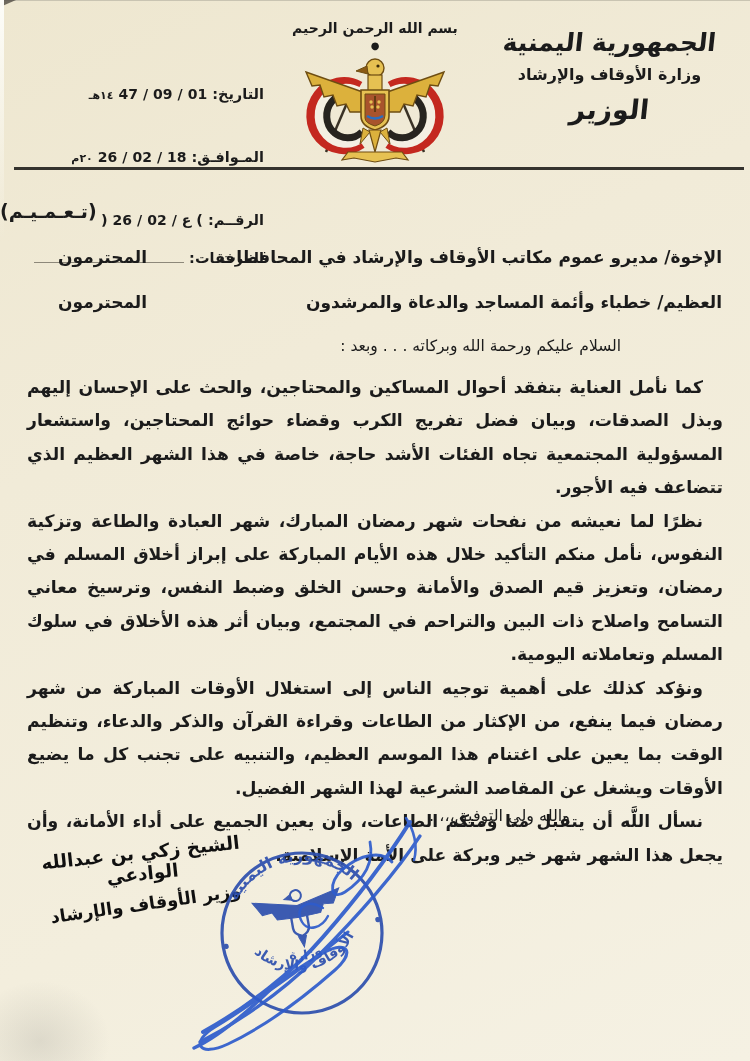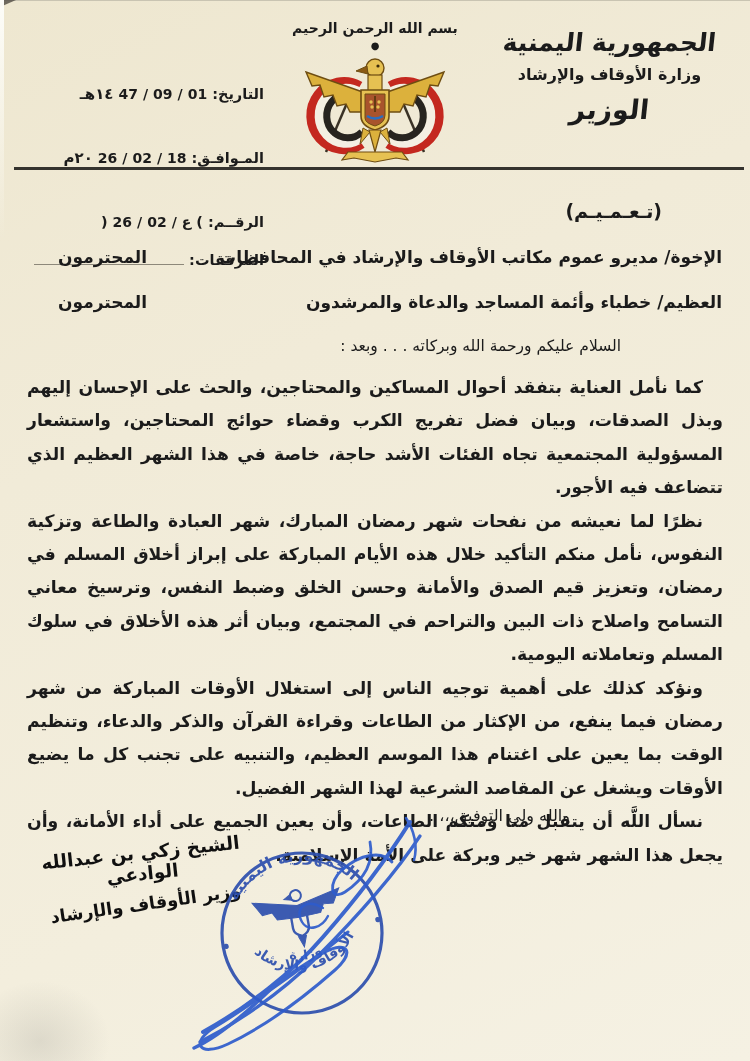--- a/index.html
+++ b/index.html
@@ -12,37 +12,37 @@
   .corner-tl{position:absolute;top:0;left:0;width:0;height:0;border-top:7px solid #57524a;border-right:16px solid transparent;opacity:.85;}
   .edge-left{position:absolute;top:0;left:0;width:4px;height:240px;background:linear-gradient(#fdfdf9,rgba(253,253,249,0));}
   .smudge-bl{position:absolute;left:-30px;bottom:-40px;width:140px;height:120px;background:radial-gradient(closest-side,rgba(120,120,115,.18),rgba(120,120,115,0));}
   .edge-top{position:absolute;top:0;left:0;right:0;height:1px;background:#c9c4b2;}
 
   
   .fields{position:absolute;top:46px;left:26px;width:238px;font-size:14.5px;font-weight:700;}
   .frow{display:flex;align-items:baseline;gap:5px;margin-bottom:7px;justify-content:flex-start;}
   .flabel{white-space:nowrap;margin-top:15px;}
   .fpart{font-weight:700;font-size:14px;direction:ltr;unicode-bidi:isolate;margin-top:40px;}
-  .fsuffix{font-size:15px;}
+  .fsuffix{font-size:11px;}
   .paren{font-weight:700;}
   .attach-line{display:inline-block;width:150px;border-bottom:1.5px solid #8d887a;height:12px;}
 
   .basmala{position:absolute;top:20px;left:287px;width:176px;text-align:center;font-size:14px;font-weight:700;letter-spacing:-.5px;}
   .basmala .dot{font-size:10px;vertical-align:middle;}
   .emblem{position:absolute;top:48px;left:298px;width:154px;height:118px;}
 
   .head-right{position:absolute;top:28px;right:18px;width:245px;text-align:center;}
   .head-republic{font-size:25px;font-weight:700;transform:skewX(-6deg);letter-spacing:-1px;}
   .head-ministry{font-size:16px;font-weight:700;margin-top:8px;}
   .head-minister{font-size:27px;font-weight:700;margin-top:10px;transform:skewX(-6deg);}
 
   .rule{position:absolute;top:167px;left:14px;right:6px;height:2.5px;background:#35332e;}
 
   
-  .subject{position:absolute;top:200px;left:0;width:662px;text-align:right;font-size:19px;font-weight:700;}
+  .subject{position:absolute;top:200px;left:0;width:662px;text-align:left;font-size:19px;font-weight:700;}
   .addr{position:absolute;right:28px;left:58px;display:flex;justify-content:space-between;font-size:17px;font-weight:700;}
   .addr1{top:247px;} .addr2{top:292px;}
   .salutation{position:absolute;top:337px;right:129px;font-size:15.5px;font-weight:400;}
   .bodytext{position:absolute;top:371px;right:27px;left:27px;}
   .bodytext p{margin:0;font-size:17.2px;font-weight:700;line-height:33.4px;text-align:justify;text-indent:20px;}
   .closing{position:absolute;top:806px;right:180px;font-size:16px;font-weight:400;}
 
   
   .sig-name{position:absolute;top:842px;left:14px;width:258px;text-align:center;transform:rotate(-6deg);color:#101010;}
   .sig-name .l1{font-size:18.5px;font-weight:700;letter-spacing:-.5px;}

